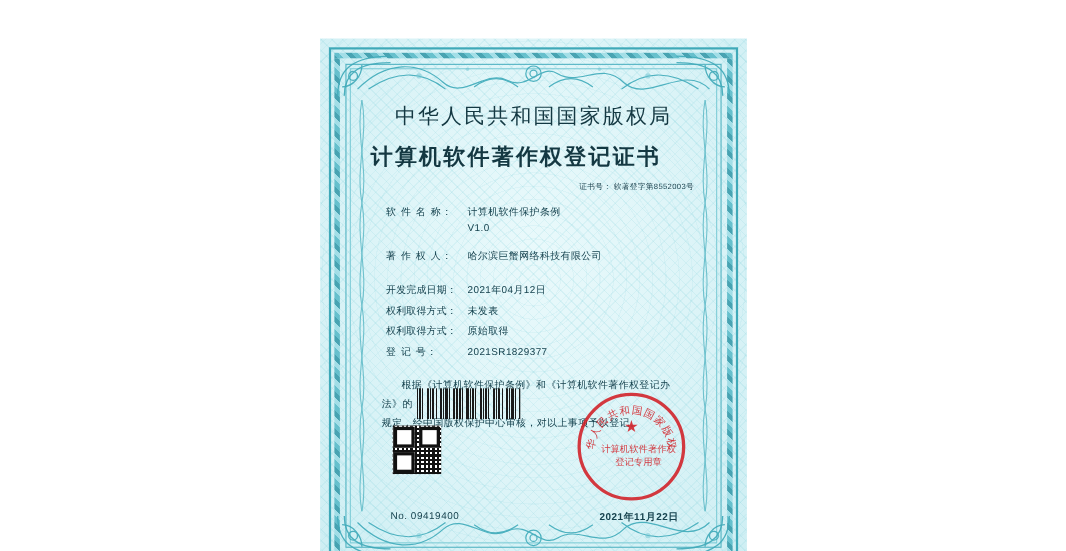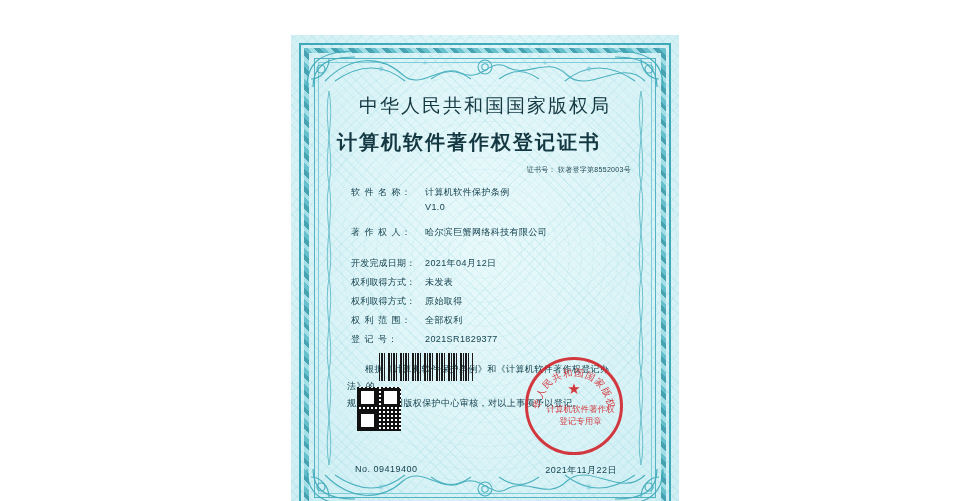--- a/index.html
+++ b/index.html
@@ -287,21 +287,21 @@
     left: 46px;
     right: 46px;
     bottom: 44px;
     display: flex;
     justify-content: space-between;
     font-size: 9px;
     color: #16424e;
     letter-spacing: .5px;
   }
   .footer .serial { padding-left: 18px; }
-  .footer .date { padding-right: 16px; }
+  .footer .date { padding-right: 16px; font-weight: bold; }
 </style>
 </head>
 <body>
 
 <div id="canvas">
 
   <div id="certificate">
 
     <div class="texture"></div>
 
@@ -442,24 +442,20 @@
         <div class="field-row">
           <div class="label tight">权利取得方式：</div>
           <div class="value">未发表</div>
         </div>
 
         <div class="field-row">
           <div class="label tight">权利取得方式：</div>
           <div class="value">原始取得</div>
         </div>
 
-        <div class="field-row">
-          <div class="label">权 利 范 围：</div>
-          <div class="value">全部权利</div>
-        </div>
 
         <div class="field-row">
           <div class="label">登 记 号：</div>
           <div class="value">2021SR1829377</div>
         </div>
 
       </div>
 
       <div class="statement">
         <p class="indent">根据《计算机软件保护条例》和《计算机软件著作权登记办法》的</p>

